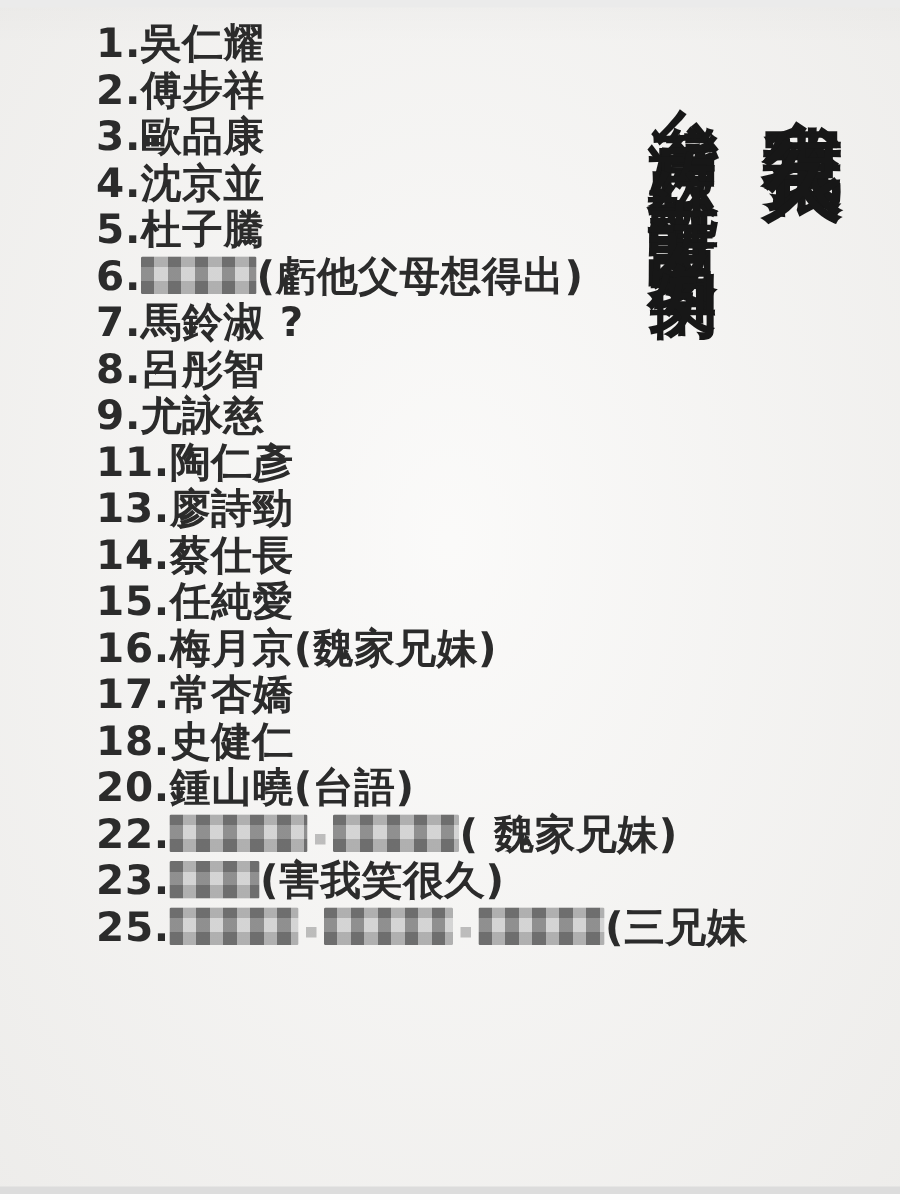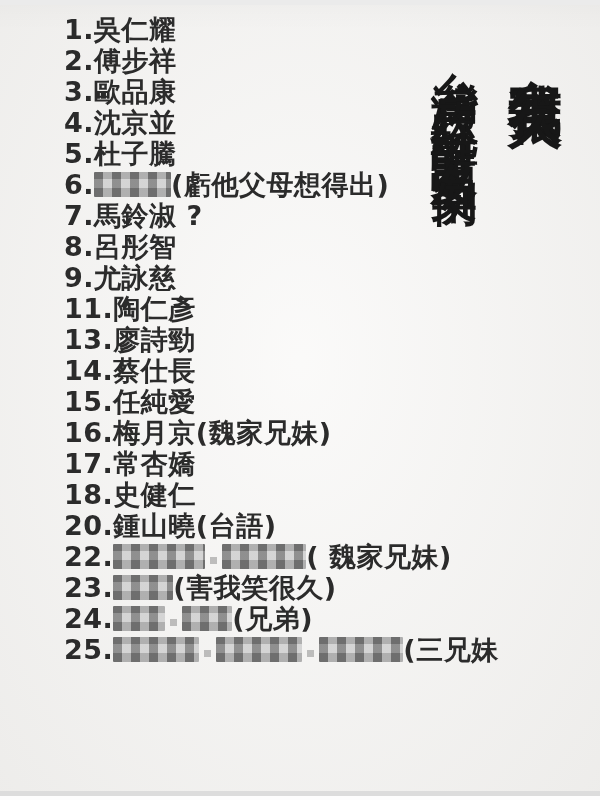--- a/index.html
+++ b/index.html
@@ -102,21 +102,20 @@
     <div class="row"><span class="num">11.</span><span class="name">陶仁彥</span></div>
     <div class="row"><span class="num">13.</span><span class="name">廖詩勁</span></div>
     <div class="row"><span class="num">14.</span><span class="name">蔡仕長</span></div>
     <div class="row"><span class="num">15.</span><span class="name">任純愛</span></div>
     <div class="row"><span class="num">16.</span><span class="name">梅月京</span><span class="note">(魏家兄妹)</span></div>
     <div class="row"><span class="num">17.</span><span class="name">常杏嬌</span></div>
     <div class="row"><span class="num">18.</span><span class="name">史健仁</span></div>
     <div class="row"><span class="num">20.</span><span class="name">鍾山曉</span><span class="note">(台語)</span></div>
     <div class="row"><span class="num">22.</span><span class="censored" style="width: 92px;"></span><span class="sep"></span><span class="censored" style="width: 84px;"></span><span class="note">( 魏家兄妹)</span></div>
     <div class="row"><span class="num">23.</span><span class="censored" style="width: 60px;"></span><span class="note">(害我笑很久)</span></div>
-    <div class="row"><span class="num">24.</span><span class="censored" style="width: 52px;"></span><span class="sep"></span><span class="censored" style="width: 50px;"></span><span class="note">(兄弟)</span></div>
     <div class="row"><span class="num">25.</span><span class="censored" style="width: 86px;"></span><span class="sep"></span><span class="censored" style="width: 86px;"></span><span class="sep"></span><span class="censored" style="width: 84px;"></span><span class="note">(三兄妹</span></div>
   </div>
 
 <div class="headline">
   <div class="hl-line-1">害我笑很久</div>
   <div class="hl-line-2">台灣戶政統計申請改名案例</div>
 </div>
 
 <div class="photo-edge-bottom"></div>
 

